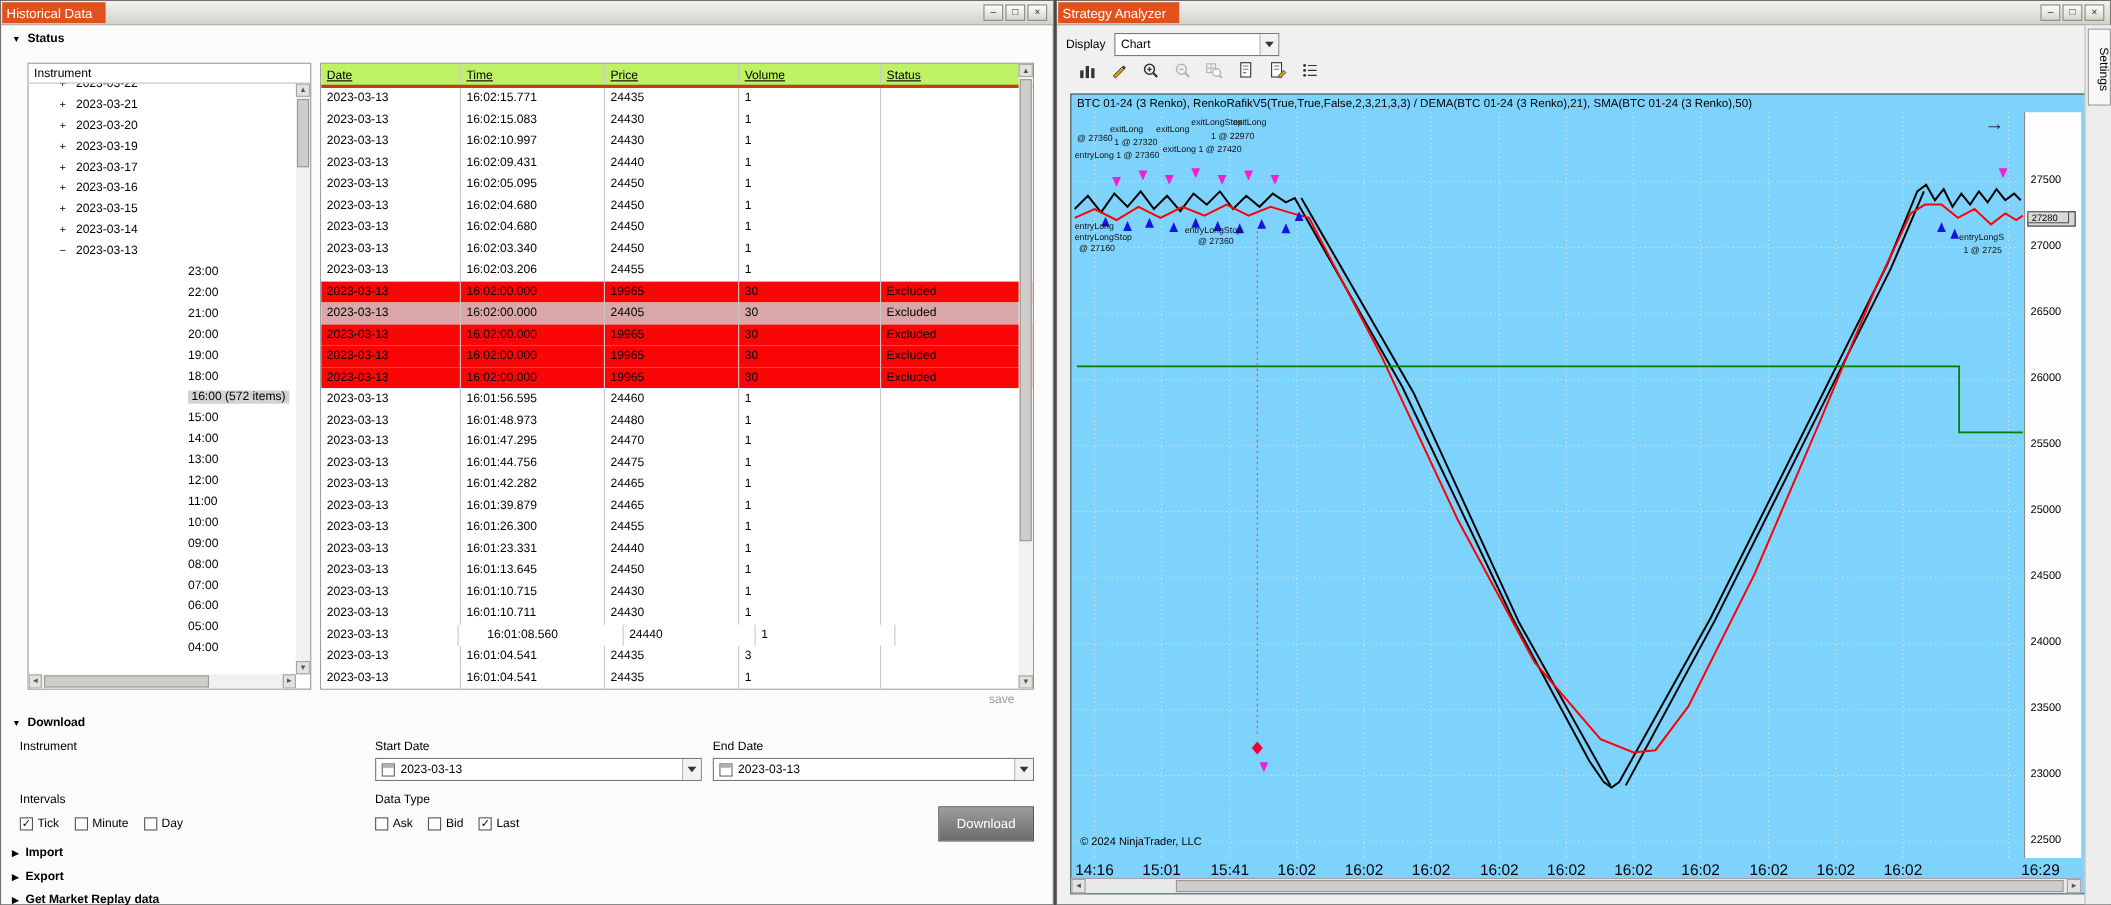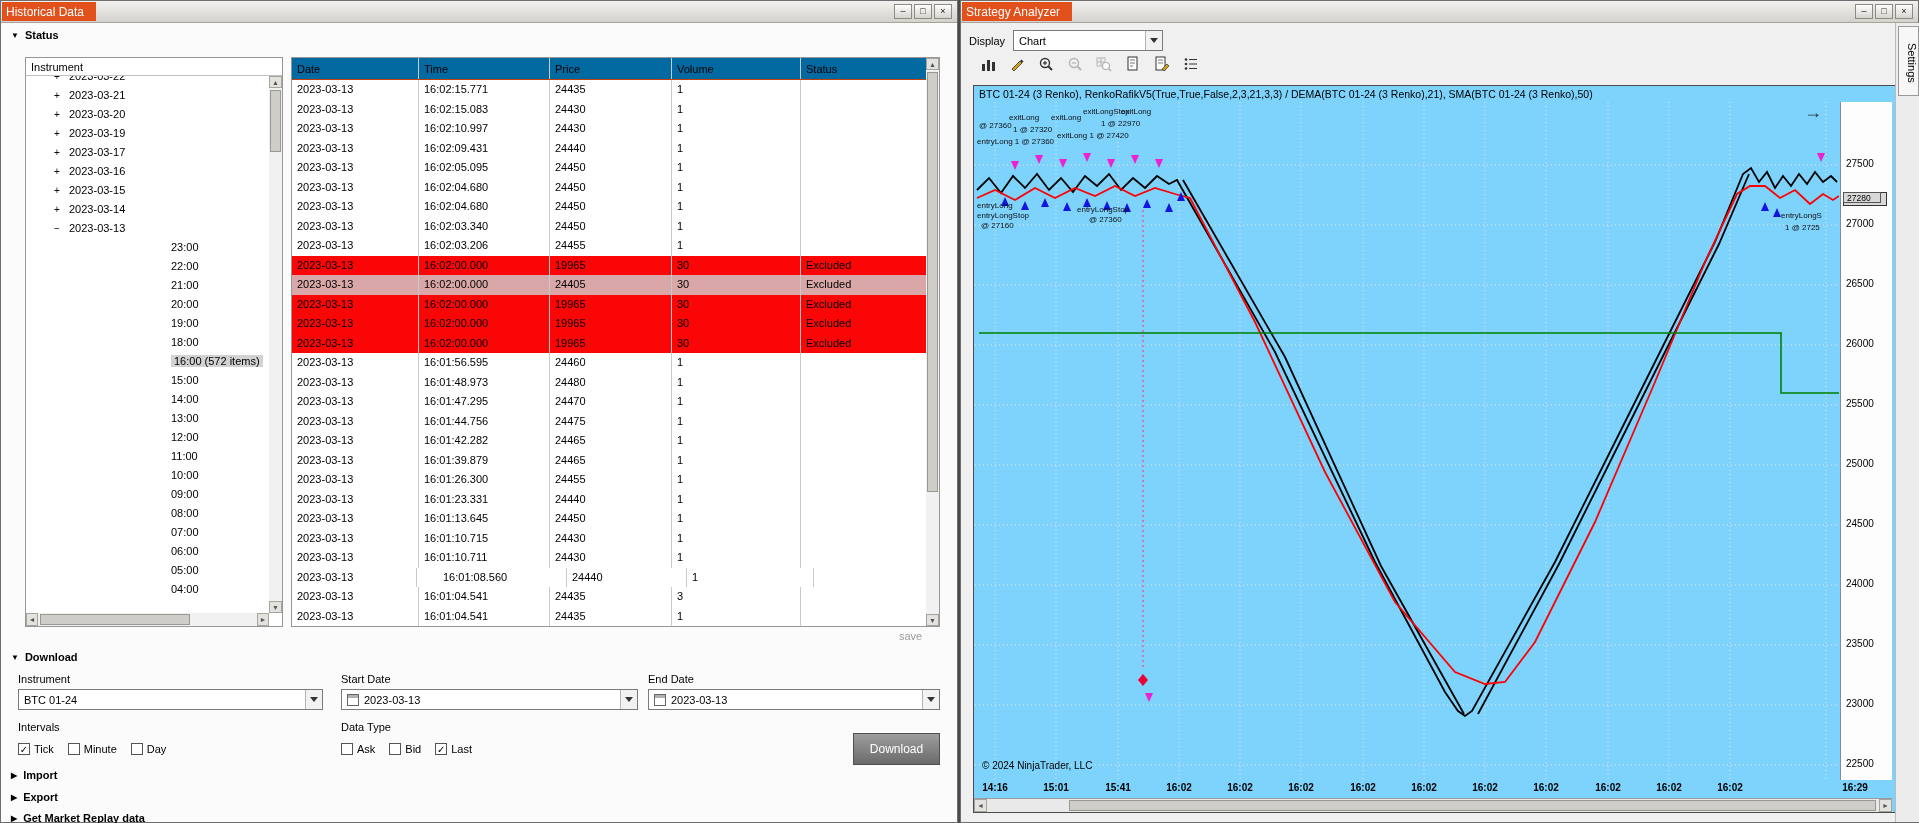--- a/index.html
+++ b/index.html
@@ -27,21 +27,21 @@
   .tree-glyph { position:absolute; left:28px; top:0; font-size:10px; }
   .tree-item.lvl1 .tree-label { margin-left:43px; }
   .tree-item.lvl2 .tree-label { margin-left:145px; }
   .tree-label.selected { background:#d2d2d2; padding:0 3px; }
   
   .sb { background:#f1f1f1; position:absolute; }
   .sb-btn { position:absolute; background:#e4e2de; border:1px solid #a7a49e; text-align:center;
     color:#555; font-size:7px; line-height:11px; }
   .sb-thumb { position:absolute; background:#cfcdc9; border:1px solid #9b9894; }
   
-  .thead { display:flex; height:22px; border-bottom:1px solid #c2410c; background:#0369a1; }
+  .thead { display:flex; height:22px; border-bottom:3px solid #c2410c; background:#bef264;text-decoration:underline; }
   .thead .cell { line-height:22px; }
   .cell { padding-left:5px; border-right:1px solid #c9c9c9; overflow:hidden; white-space:nowrap; }
   .trow { display:flex; height:19.5px; line-height:19.5px; background:#fff; }
   .trow.excluded { background:#fb0606; }
   .trow.excluded-sel { background:#d9a7a7; }
   #save-label { position:absolute; color:#9a9a9a; }
   
   .field-label { position:absolute; font-size:11px; }
   .combo { position:absolute; height:21px; background:#fff; border:1px solid #7a7a7a;
     display:flex; align-items:center; padding-left:5px; }
@@ -70,21 +70,21 @@
   #jump-arrow { position:absolute; left:830px; top:16px; font-size:18px; color:#333; }
   #copyright { position:absolute; left:8px; top:674px; font-size:10px; }
   #price-axis { position:absolute; left:866px; top:16px; width:52px; height:678px;
     border-left:1px solid #8a8a8a; background:#fdfdfd; }
   .ptick { position:absolute; left:5px; font-size:10px; }
   #price-marker { position:absolute; left:2px; width:44px; border:1px solid #333; background:#d8d8d8;
     font-size:10px; padding:0 3px; height:14px; line-height:13px; }
   #price-marker2 { position:absolute; left:2px; width:38px; border:1px solid #555; background:#d8d8d8;
     font-size:8.5px; padding:0 3px; height:11px; line-height:10px; }
   #time-axis { position:absolute; left:1px; top:694px; width:864px; height:16px; }
-  .ttick { position:absolute; top:2px; width:40px; text-align:center; font-size:10px;font-weight:bold; }
+  .ttick { position:absolute; top:2px; width:40px; text-align:center; font-size:14px; }
   #chart-sb { position:absolute; left:0; top:712px; width:918px; height:14px;
     background:#e9e9e9; border-top:1px solid #9a9a9a; }
   #settings-strip { position:absolute; left:934px; top:22px; width:25px; bottom:0; background:#ececec;
     border-left:1px solid #bbb; }
   #settings-tab { position:absolute; top:3px; left:2px; width:21px; height:70px; background:#f7f7f7;
     border:1px solid #9a9a9a; writing-mode:vertical-rl; text-align:center; font-size:11px; padding-top:4px; }
   svg text { font-family:"Liberation Sans", sans-serif; }
 </style>
 </head>
 <body>
@@ -365,26 +365,20 @@
   <div id="save-label" style="left:898px; top:629px;">save</div>
 
   <div class="sect-header" style="left:10px; top:650px;">
     <span class="sect-glyph">▼</span>
     <span>Download</span>
   </div>
   <div class="field-label" style="left:17px; top:672px;">Instrument</div>
   <div class="field-label" style="left:340px; top:672px;">Start Date</div>
   <div class="field-label" style="left:647px; top:672px;">End Date</div>
 
-  <div class="combo" style="left:17px; top:688px; width:305px;">
-    <span class="grow">BTC 01-24</span>
-    <span class="dd-btn">
-        <span class="dd-arrow"></span>
-      </span>
-  </div>
   <div class="combo" style="left:340px; top:688px; width:297px;">
     <span class="cal-icon"></span>
     <span class="grow">2023-03-13</span>
     <span class="dd-btn">
         <span class="dd-arrow"></span>
       </span>
   </div>
   <div class="combo" style="left:647px; top:688px; width:292px;">
     <span class="cal-icon"></span>
     <span class="grow">2023-03-13</span>

